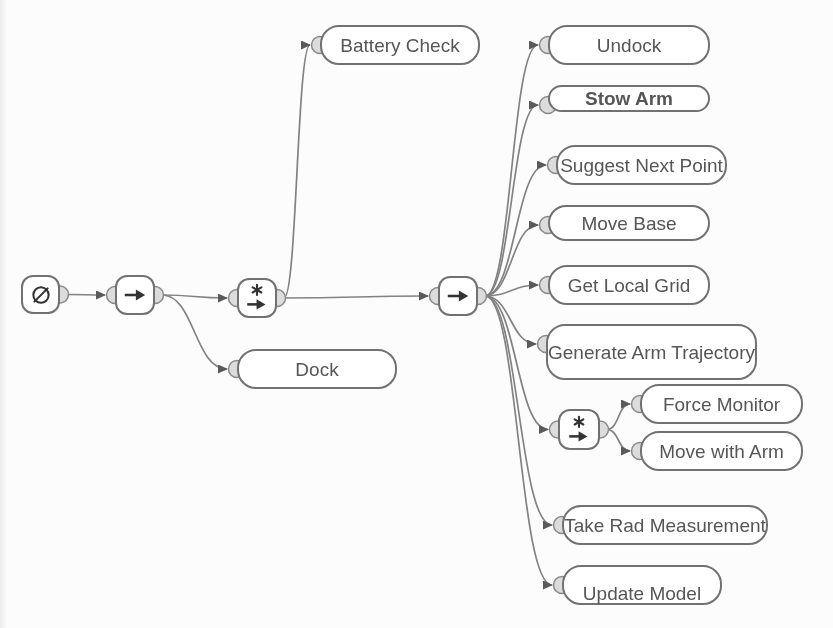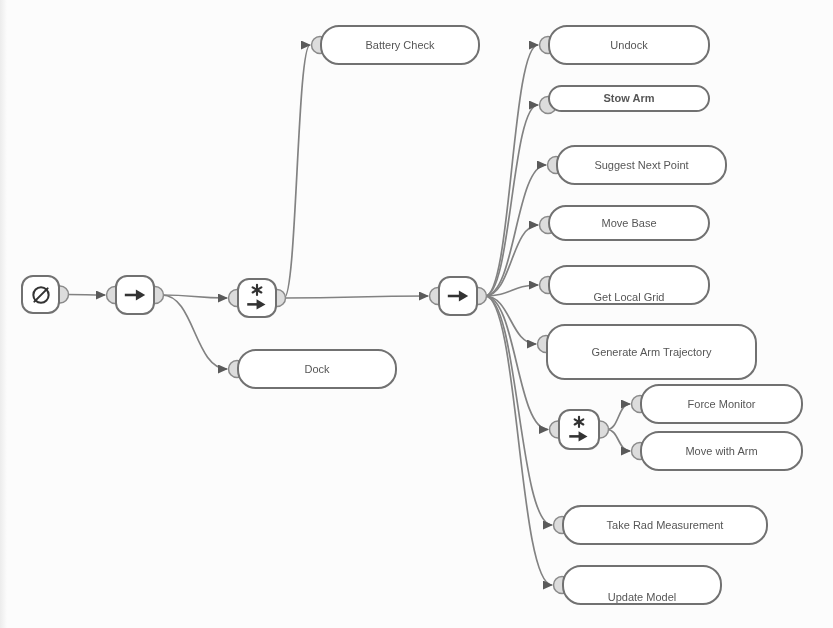--- a/index.html
+++ b/index.html
@@ -27,21 +27,21 @@
     justify-content:center;
     z-index:2;
   }
   .node.action{
     border-radius:19px;
   }
   .node.control{
     border-radius:12px;
   }
   .node .label{
-    font-size:11px;
+    font-size:19px;
     color:#565656;
     white-space:nowrap;
     line-height:1;
     padding:0 10px;
   }
   .node .icon{
     display:flex;align-items:center;justify-content:center;
     width:100%;height:100%;
   }
 </style>
@@ -154,21 +154,21 @@
     </div>
     <div class="node action" style="left: 548px; top: 85px; width: 162px; height: 27px; font-weight: bold;">
       <span class="label">Stow Arm</span>
     </div>
     <div class="node action" style="left: 556px; top: 145px; width: 171px; height: 40px;">
       <span class="label">Suggest Next Point</span>
     </div>
     <div class="node action" style="left: 548px; top: 205px; width: 162px; height: 36px;">
       <span class="label">Move Base</span>
     </div>
-    <div class="node action" style="left: 548px; top: 265px; width: 162px; height: 40px; align-items: flex-end;">
+    <div class="node action" style="left: 548px; top: 265px; width: 162px; height: 40px;">
       <span class="label">Get Local Grid</span>
     </div>
     <div class="node action" style="left: 546px; top: 324px; width: 211px; height: 56px;">
       <span class="label">Generate Arm Trajectory</span>
     </div>
     <div class="node action" style="left: 640px; top: 384px; width: 163px; height: 40px;">
       <span class="label">Force Monitor</span>
     </div>
     <div class="node action" style="left: 562px; top: 505px; width: 206px; height: 40px;">
       <span class="label">Take Rad Measurement</span>

